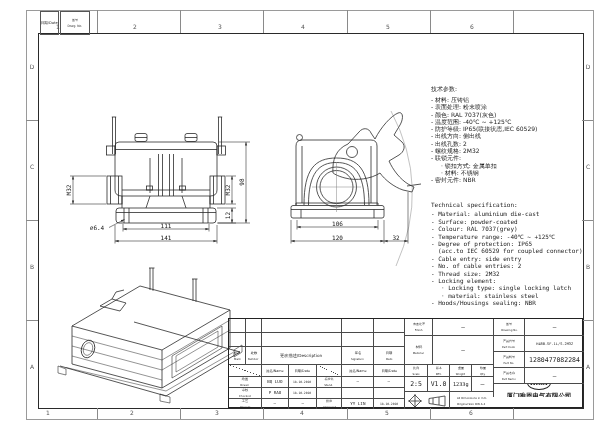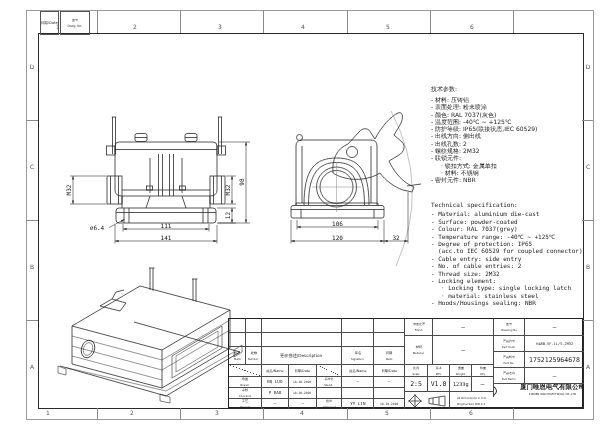--- a/index.html
+++ b/index.html
@@ -438,30 +438,30 @@
       <span class="lbl s45">Part Code</span>
     </div>
     <div class="c" style="left:295px;top:16px;width:60px;height:16px">
       <span class="val s60">H48B-SF-1L/S-2M32</span>
     </div>
     <div class="c" style="left:264px;top:32px;width:31px;height:16px">
       <span class="lbl s50">产品料号</span>
       <span class="lbl s45">Part No.</span>
     </div>
     <div class="c" style="left:295px;top:32px;width:60px;height:16px">
-      <span class="val7">1752125964678</span>
+      <span class="val7">1280477082284</span>
     </div>
     <div class="c" style="left:264px;top:48px;width:31px;height:16px">
       <span class="lbl s50">产品名称</span>
       <span class="lbl s45">Part Name</span>
     </div>
     <div class="c" style="left:295px;top:48px;width:60px;height:16px">
       <span class="val">—</span>
     </div>
-    <div class="c" style="left:264px;top:64px;width:91px;height:14px;flex-direction:row;gap:3px">
+    <div class="c" style="left:264px;top:64px;width:91px;height:14px;flex-direction:column;gap:3px">
       <span class="logo">WAIN</span>
       <span style="display:flex;flex-direction:column;align-items:center">
         <span class="company-cn">厦门唯恩电气有限公司</span>
         <span class="company-en s45">XIAMEN WAIN ELECTRICAL CO.,LTD</span>
       </span>
     </div>
   </div>
 
 </div>
 

